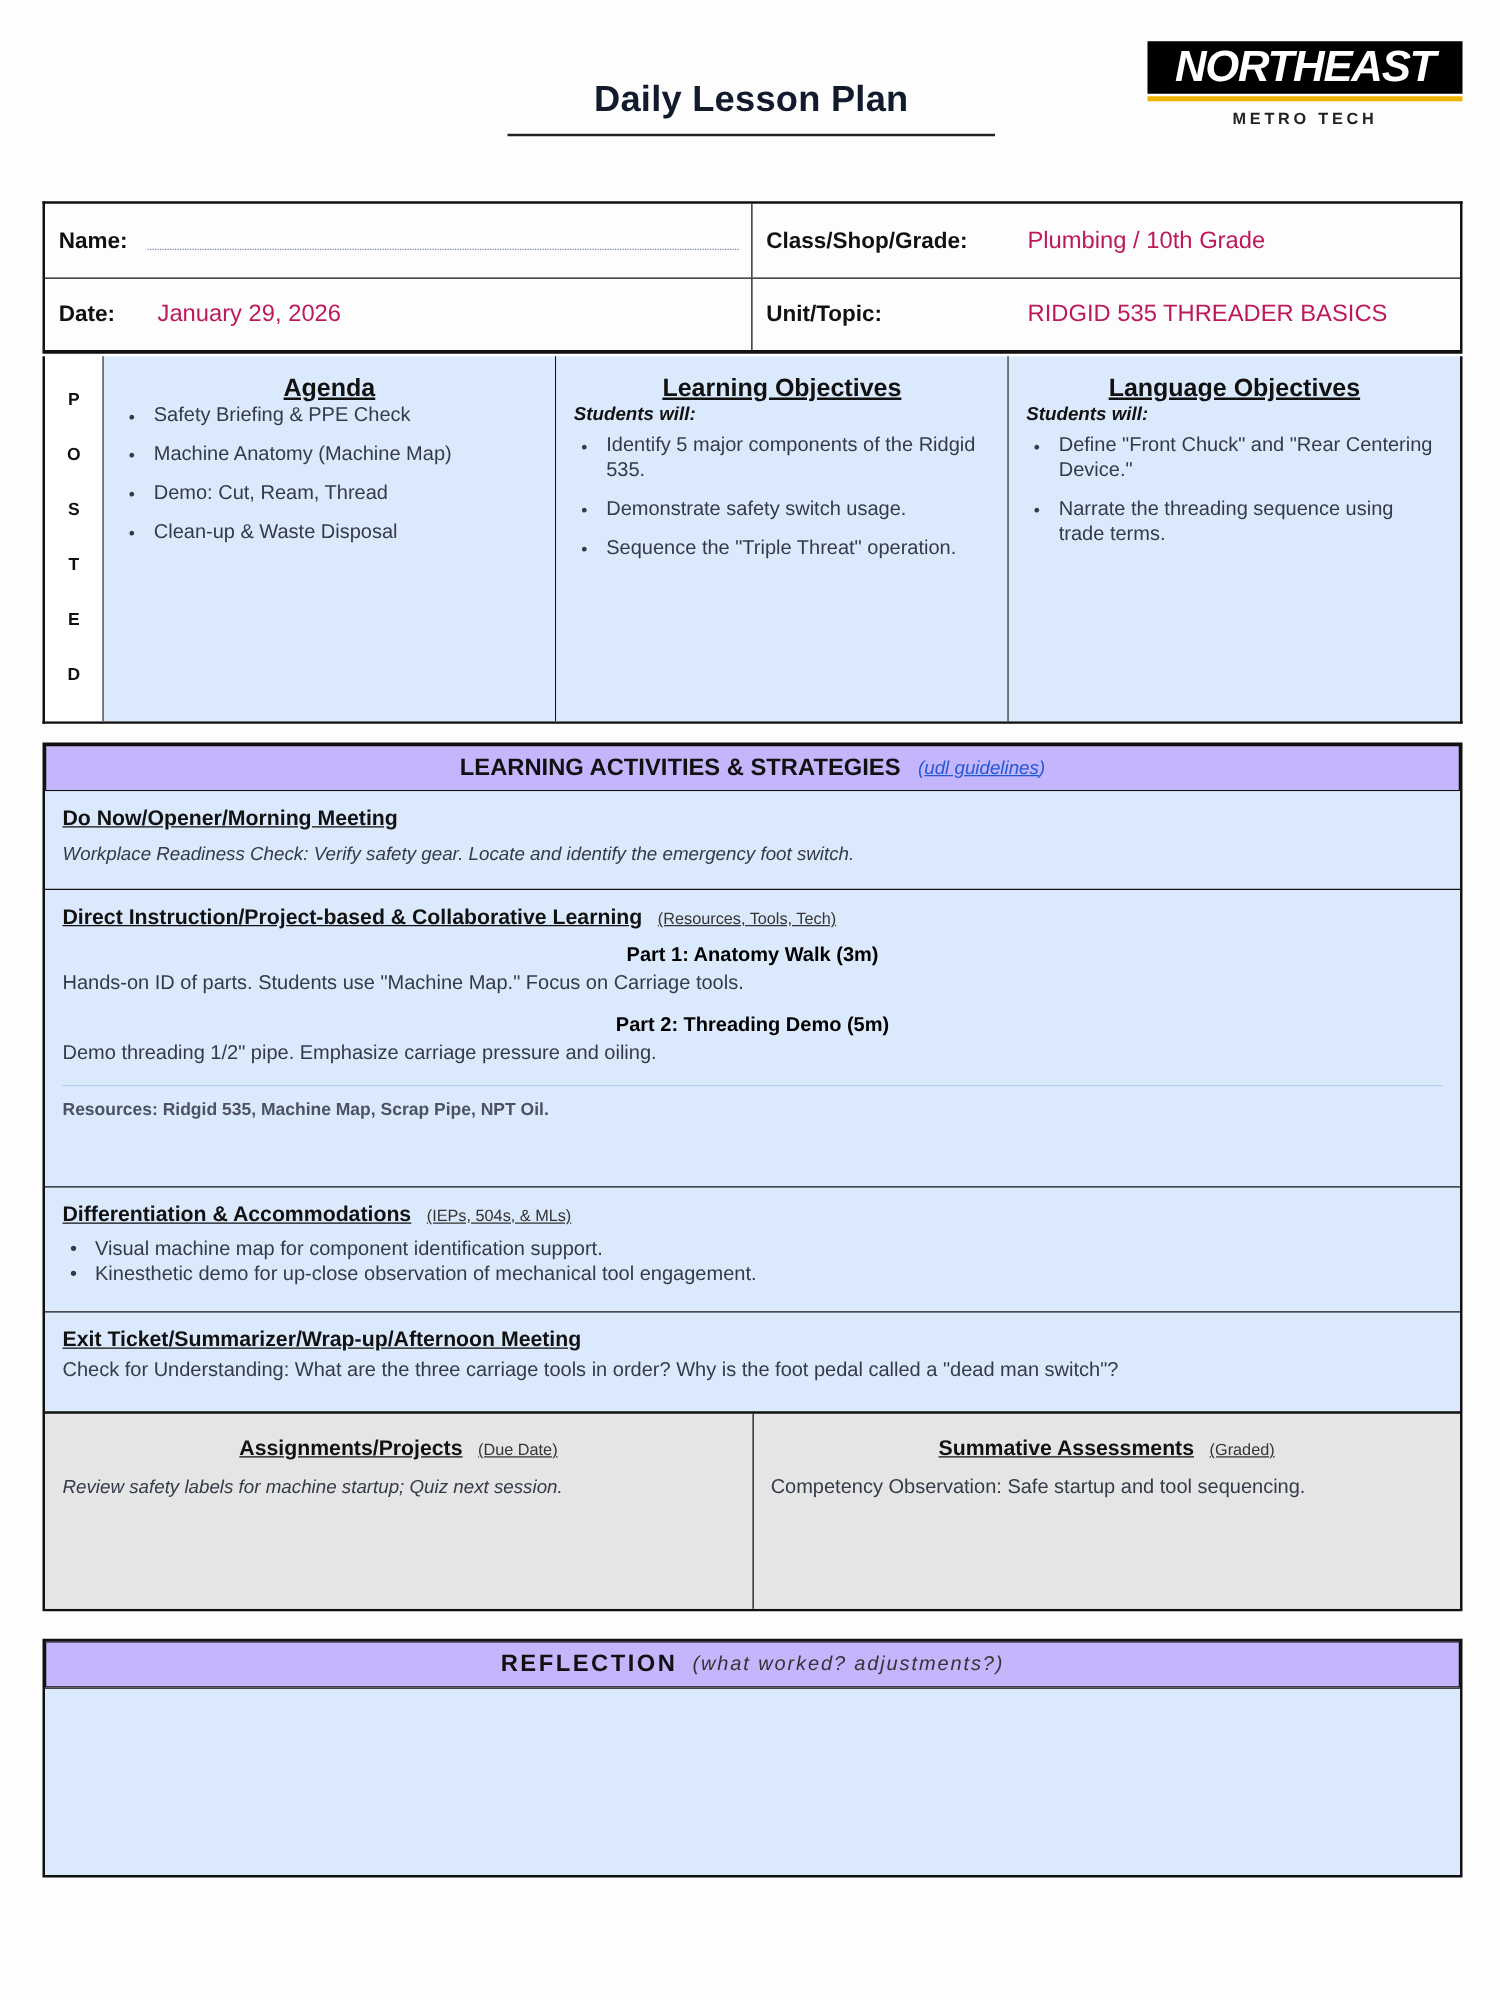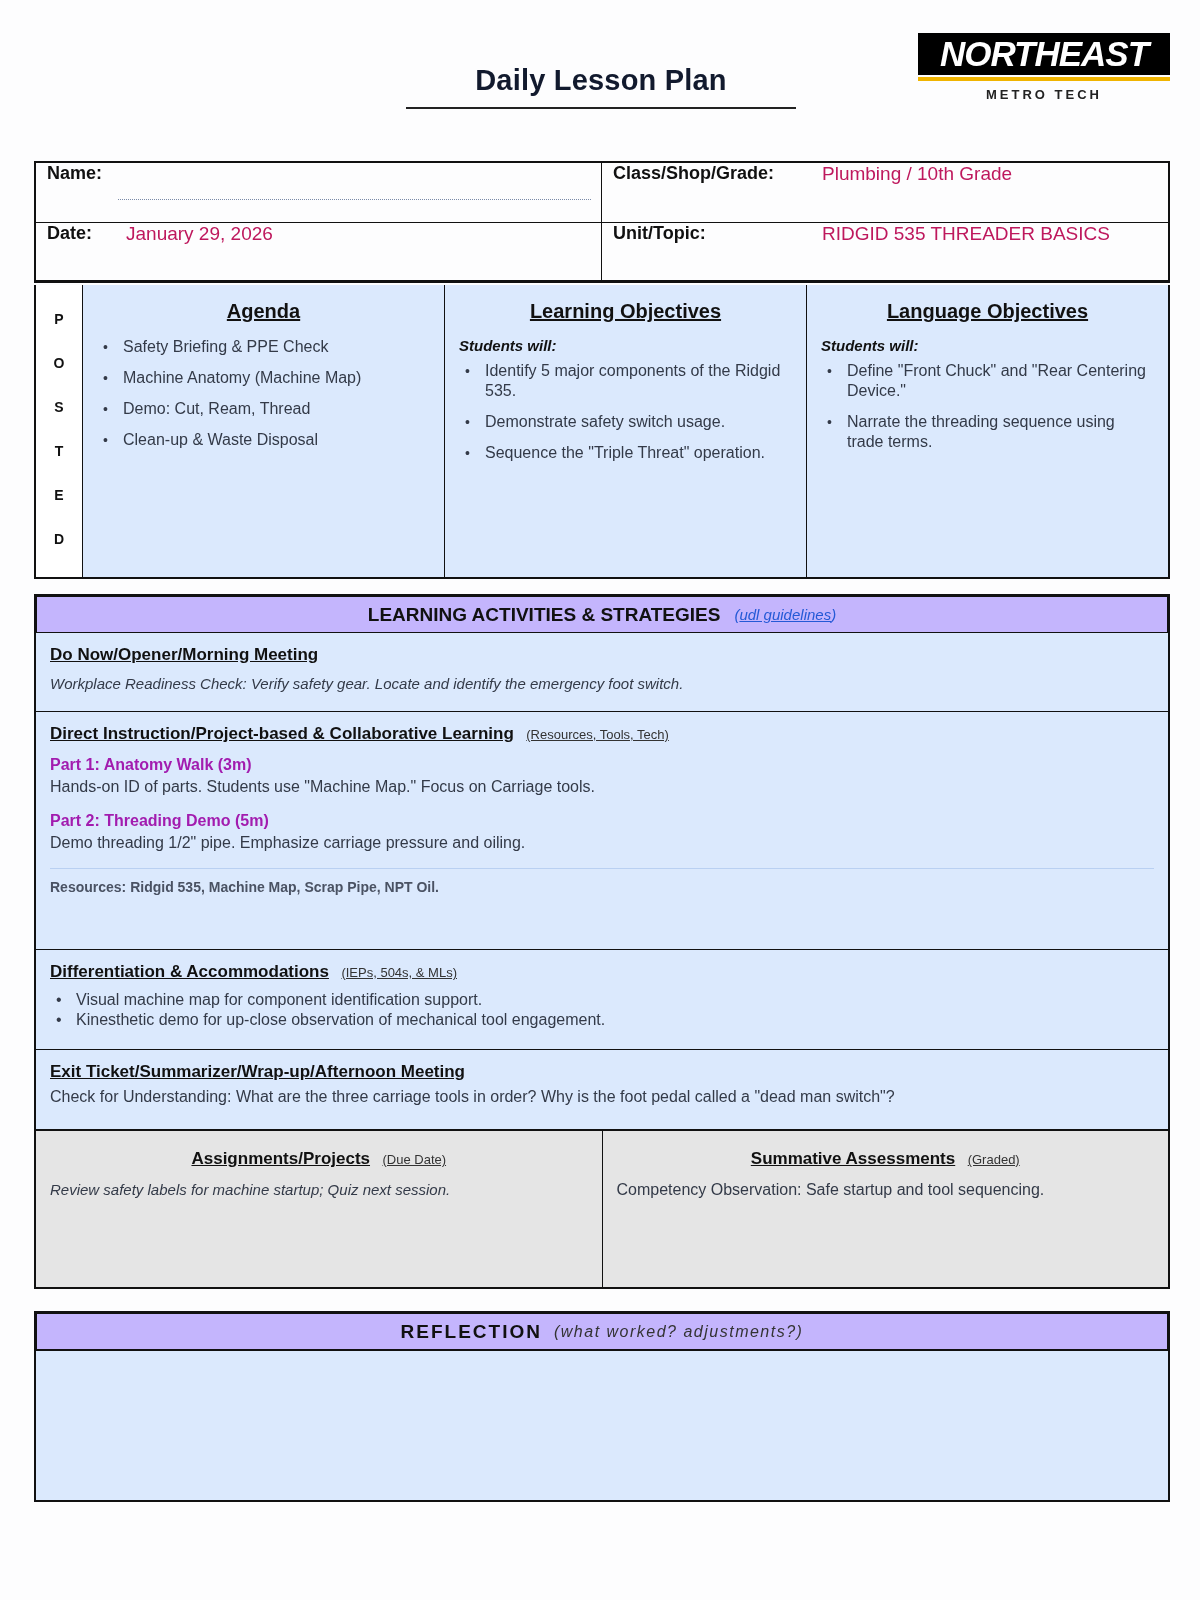--- a/index.html
+++ b/index.html
@@ -13,50 +13,50 @@
 
     .logo { position: absolute; left: 918px; top: 33px; width: 252px; }
     .logo-box { background: #000; height: 42px; display: flex; align-items: center; justify-content: center; }
     .logo-text { color: #fff; font-style: italic; font-weight: bold; font-size: 35px; letter-spacing: -1px; font-family: "Liberation Sans", sans-serif; }
     .logo-bar { height: 4px; background: #f0b400; margin-top: 2px; }
     .logo-sub { text-align: center; font-size: 13px; font-weight: bold; letter-spacing: 3px; color: #222; margin-top: 6px; }
 
     .info-table { position: absolute; left: 34px; top: 161px; width: 1136px; border: 2px solid #111; border-bottom: none; }
     .info-row { display: flex; height: 60px; border-bottom: 1.5px solid #111; }
     .info-row:last-child { border-bottom: 3px solid #111; }
-    .info-cell { display: flex; padding-left: 11px; }
+    .info-cell { display: flex; align-items: center; padding-left: 11px; }
     .info-left { width: 566px; border-right: 1.5px solid #111; }
     .info-right { flex: 1; }
     .info-label { font-weight: bold; font-size: 18px; color: #111; }
     .info-value { font-size: 19px; color: #be185d; }
     .name-line { flex: 1; margin: 0 10px 0 16px; border-bottom: 1.5px dotted #7a8aa8; height: 1px; align-self: center; margin-top: 14px; }
 
     .posted-block { position: absolute; left: 34px; top: 285px; width: 1136px; height: 294px; border: 2px solid #111; border-top: none; display: flex; }
     .posted-col { width: 47px; background: #fff; border-right: 1.5px solid #111; display: flex; flex-direction: column; align-items: center; padding-top: 26px; }
     .posted-letter { font-size: 14px; font-weight: bold; height: 44px; color: #111; }
     .obj-col { flex: 1; background: #dbe9fd; border-right: 1.5px solid #111; padding: 15px 14px 0 14px; }
     .obj-col:last-child { border-right: none; }
-    .obj-title { text-align: center; font-size: 20px; font-weight: bold; text-decoration: underline; color: #111; margin-bottom: 14px; }
+    .obj-title { text-align: center; font-size: 20px; font-weight: bold; text-decoration: underline; color: #111; }
     .students-will { font-size: 15px; font-weight: bold; font-style: italic; color: #111; margin-bottom: 7px; }
     .obj-list { list-style: none; }
     .obj-list li { position: relative; padding-left: 26px; font-size: 16px; color: #333a48; line-height: 20px; margin-bottom: 11px; }
     .obj-list li::before { content: "•"; position: absolute; left: 6px; top: 0; font-size: 14px; }
     .agenda-list li { margin-bottom: 11px; }
 
     .activities { position: absolute; left: 34px; top: 594px; width: 1136px; border: 2px solid #111; }
     .section-head { background: #c4b5fd; height: 37px; border: 1.5px solid #111; display: flex; align-items: center; justify-content: center; }
     .section-head-label { font-weight: bold; font-size: 19px; color: #111; }
     .section-head-link { font-size: 15px; font-style: italic; color: #2459d6; margin-left: 14px; }
     .section-head-link a { color: #2459d6; text-decoration: underline; }
     .act-block { background: #dbe9fd; border-top: 1.5px solid #111; padding: 12px 14px 0 14px; }
     .act-title { font-size: 17px; font-weight: bold; text-decoration: underline; color: #111; }
     .act-sub { font-size: 13px; text-decoration: underline; color: #333; margin-left: 8px; }
     .act-italic { font-style: italic; font-size: 15px; color: #333a48; margin-top: 10px; }
     .act-text { font-size: 16px; color: #333a48; }
-    .part-title { font-weight: bold; font-size: 16px; color: #a21caf; margin-top: 12px; }
+    .part-title { font-weight: bold; font-size: 16px; color: #000000; margin-top: 12px; text-align: center; }
     .divider { height: 1px; background: #b9d0f2; margin: 16px 0 10px 0; }
     .resources { font-size: 14px; font-weight: bold; color: #4a5263; }
     .diff-list { list-style: none; margin-top: 8px; }
     .diff-list li { position: relative; padding-left: 26px; font-size: 16px; color: #333a48; line-height: 20px; }
     .diff-list li::before { content: "•"; position: absolute; left: 6px; }
 
     .two-col { display: flex; border-top: 2.5px solid #111; background: #e5e5e5; height: 158px; }
     .two-col .col { flex: 1; padding: 18px 14px 0 14px; }
     .two-col .col:first-child { border-right: 1.5px solid #111; }
     .col-title-wrap { text-align: center; }

